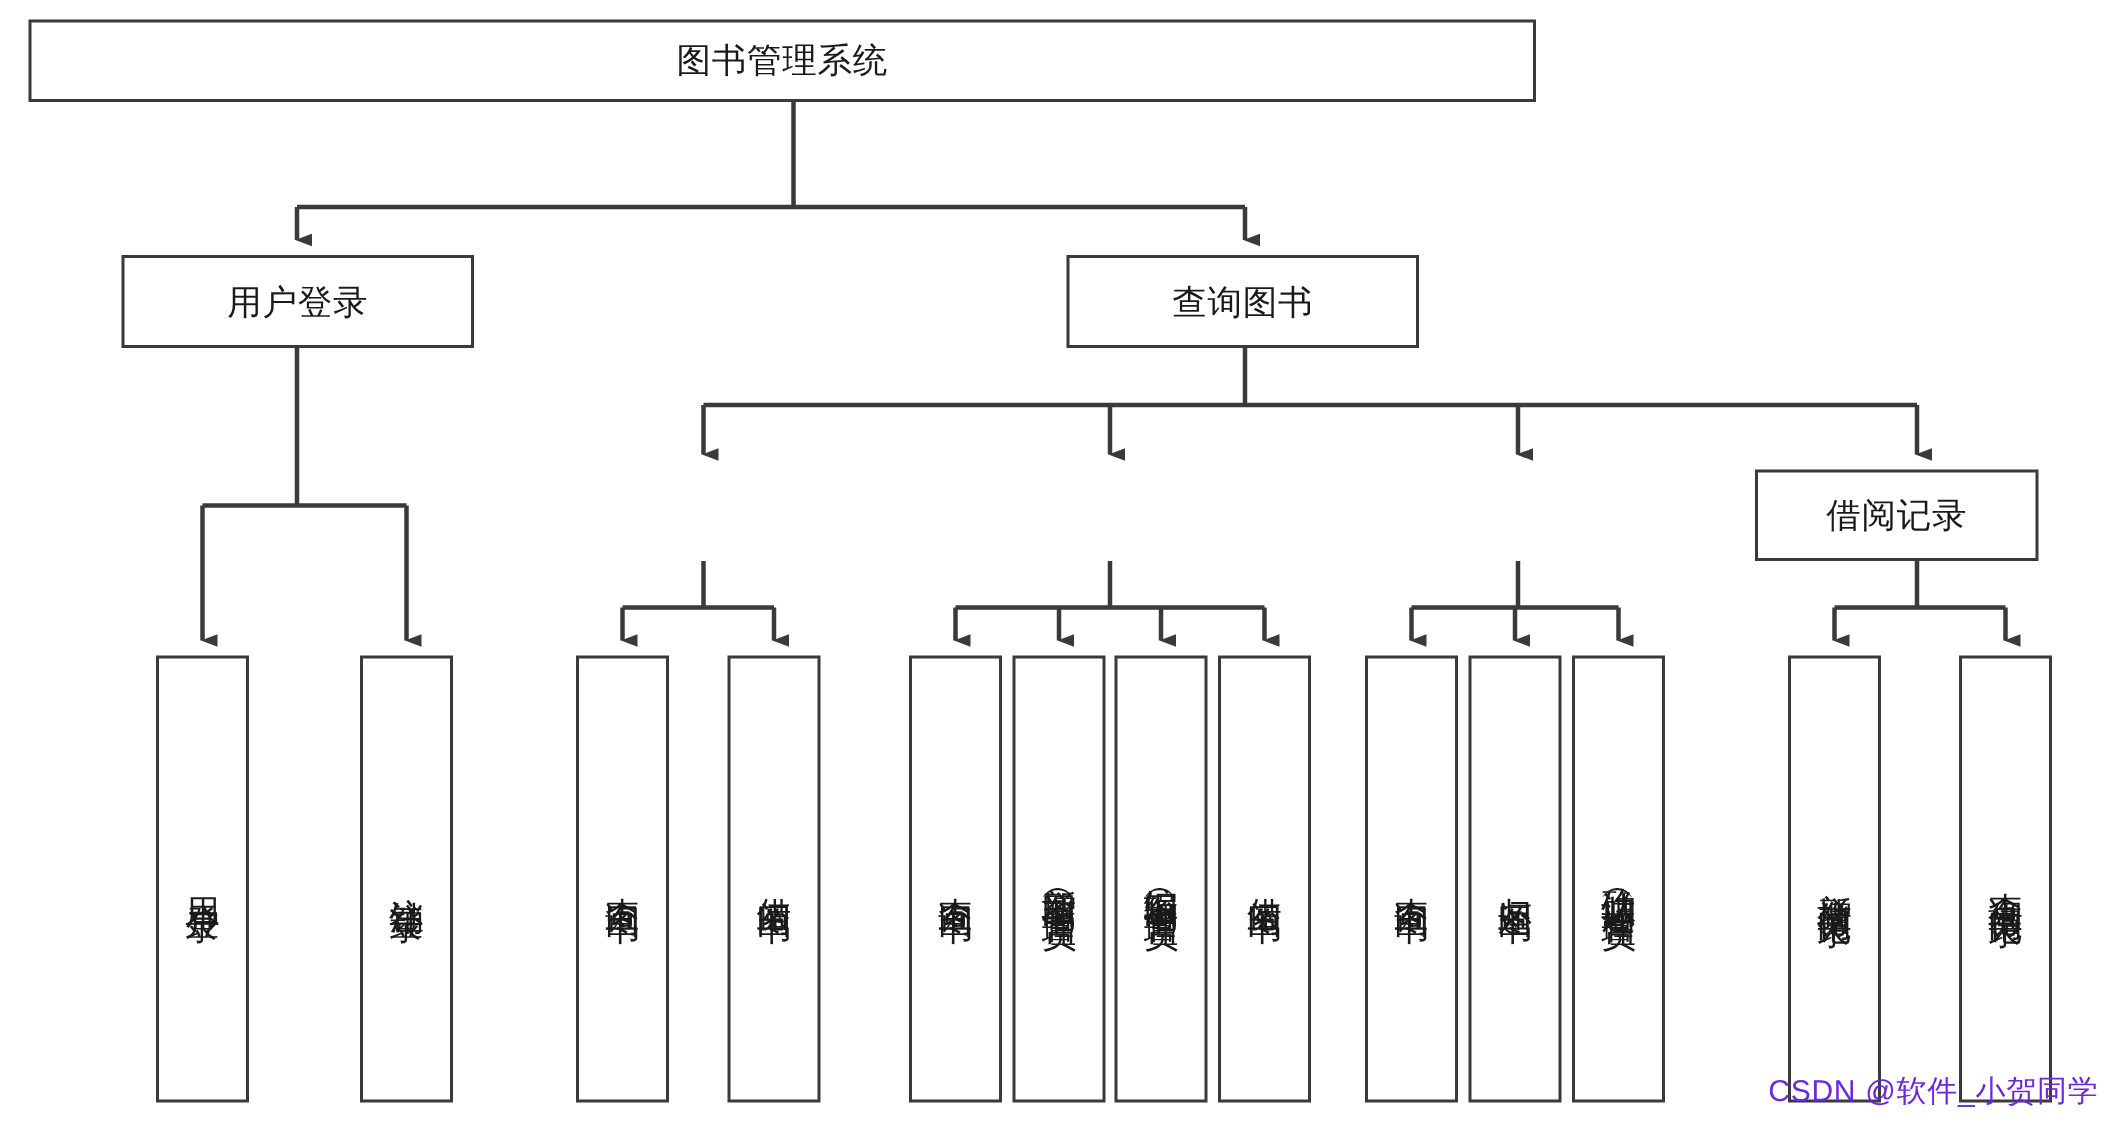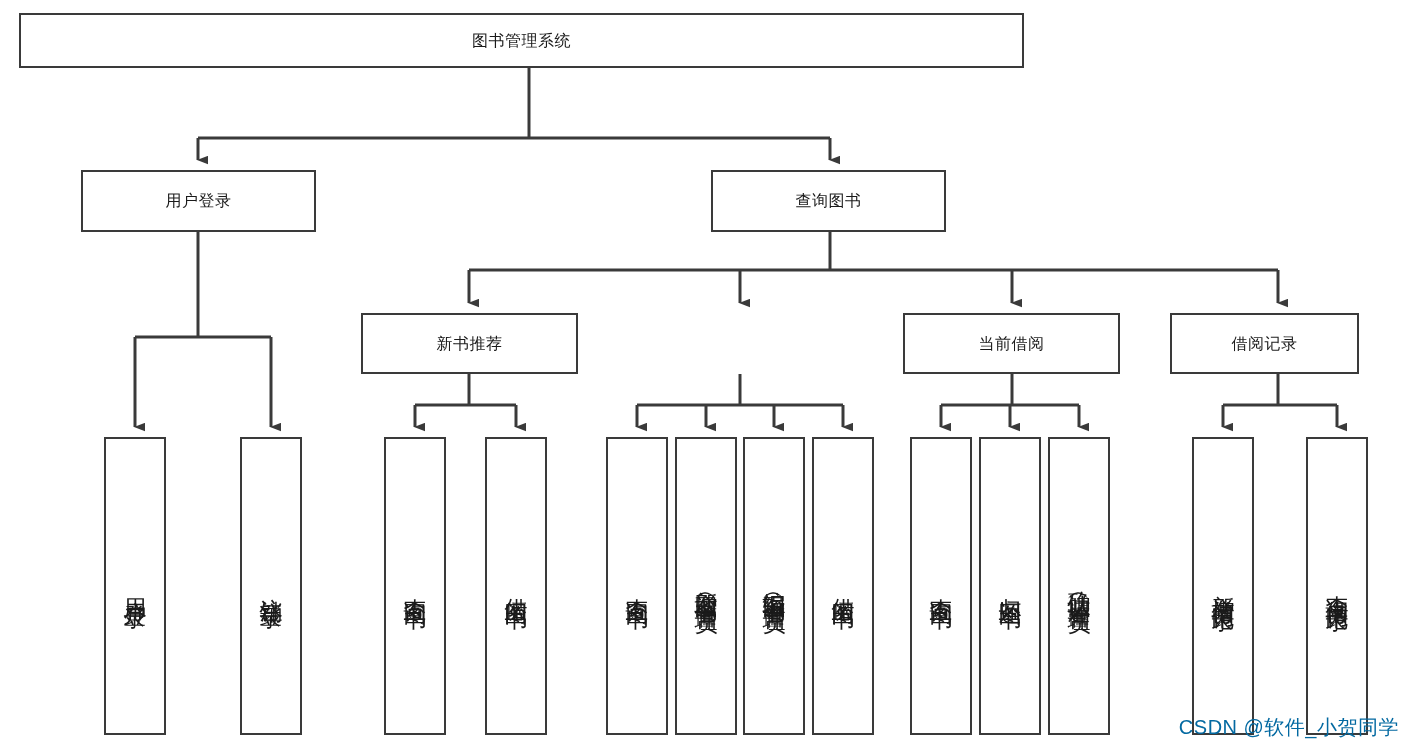--- a/index.html
+++ b/index.html
@@ -31,39 +31,39 @@
     box-sizing: border-box;
     border: 2.5px solid #3a3a3a;
     background: #ffffff;
     display: flex;
     align-items: center;
     justify-content: center;
     overflow: hidden;
   }
   .node-label-h {
     color: #1a1a1a;
-    font-size: 16px;
+    font-size: 23px;
     line-height: 1.25;
     white-space: nowrap;
     letter-spacing: 0.5px;
   }
   .node-label-v {
     color: #1a1a1a;
     font-size: 23px;
     writing-mode: vertical-rl;
     text-orientation: upright;
     white-space: nowrap;
     letter-spacing: 3px;
     line-height: 1;
   }
   .watermark {
     position: absolute;
     right: 6px;
     bottom: 6px;
-    color: #0369a1;
+    color: #6d28d9;
     font-size: 20px;
     white-space: nowrap;
     letter-spacing: 0.5px;
     pointer-events: none;
   }
 </style>
 </head>
 <body>
 
 <div id="diagram-root">
@@ -122,26 +122,20 @@
     <span class="node-label-h">图书管理系统</span>
   </div>
 
   <div class="node-box" style="left:81px; top:170px; width:235px; height:62px;">
     <span class="node-label-h">用户登录</span>
   </div>
   <div class="node-box" style="left:711px; top:170px; width:235px; height:62px;">
     <span class="node-label-h">查询图书</span>
   </div>
 
-  <div class="node-box" style="left:361px; top:313px; width:217px; height:61px;">
-    <span class="node-label-h">新书推荐</span>
-  </div>
-  <div class="node-box" style="left:903px; top:313px; width:217px; height:61px;">
-    <span class="node-label-h">当前借阅</span>
-  </div>
   <div class="node-box" style="left:1170px; top:313px; width:189px; height:61px;">
     <span class="node-label-h">借阅记录</span>
   </div>
 
   <div class="node-box" style="left:104px; top:437px; width:62px; height:298px;">
     <span class="node-label-v">用户登录</span>
   </div>
   <div class="node-box" style="left:240px; top:437px; width:62px; height:298px;">
     <span class="node-label-v">注销登录</span>
   </div>

